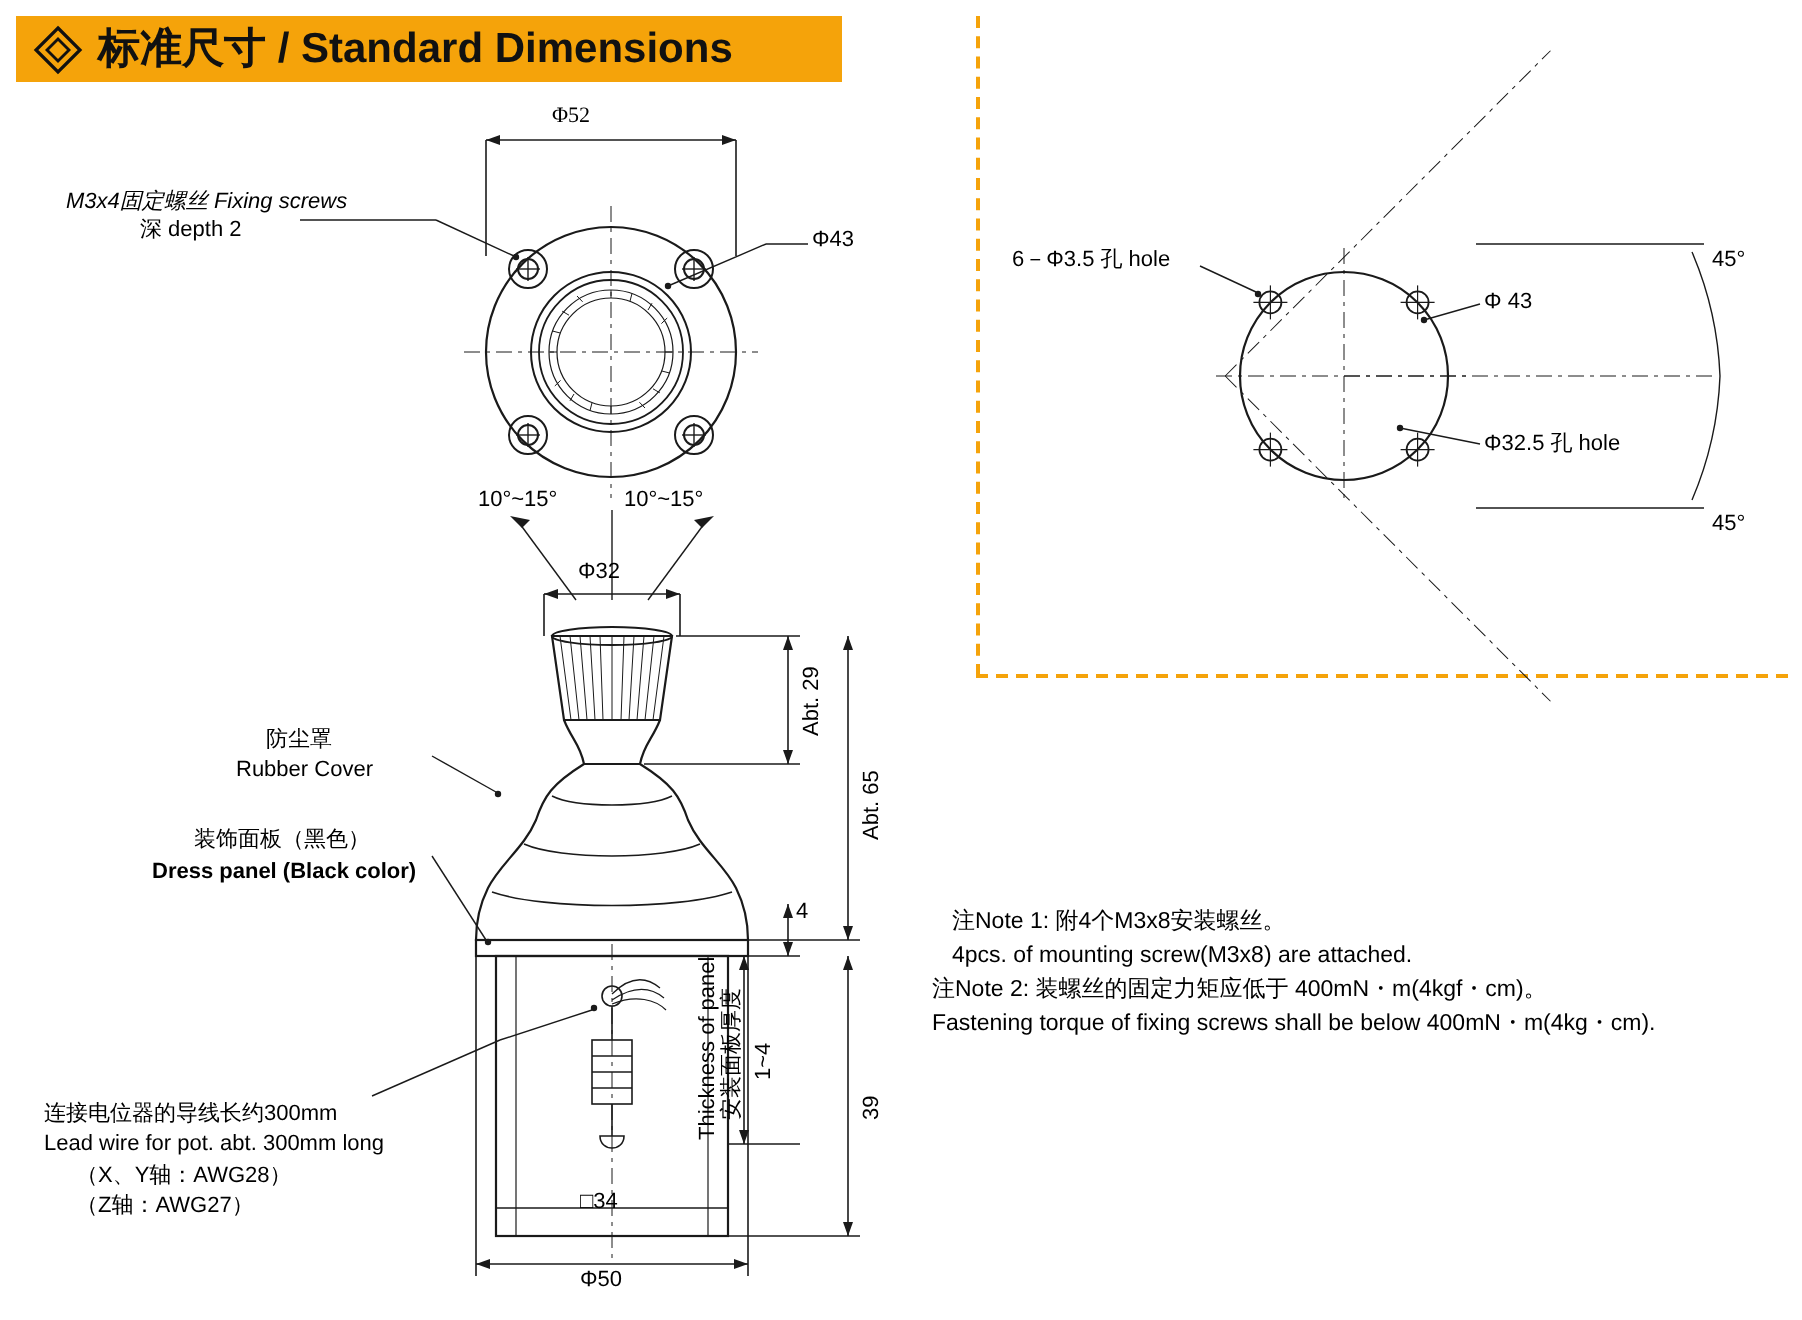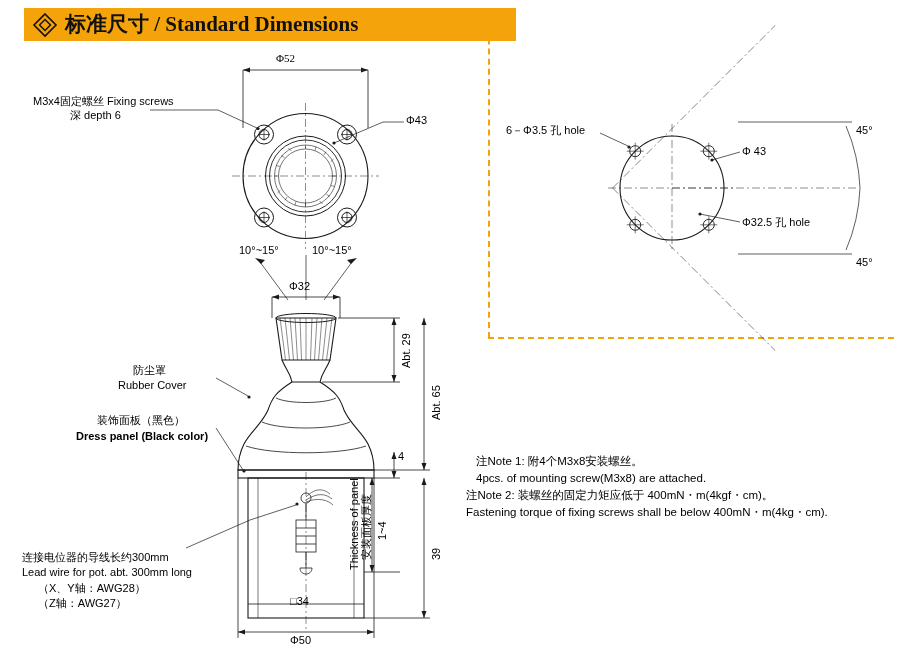--- a/index.html
+++ b/index.html
@@ -38,21 +38,21 @@
     white-space: nowrap;
     letter-spacing: 0px;
     line-height: 1;
   }
   .diamond-icon {
     width: 26px;
     height: 26px;
     margin-right: 7px;
     flex: 0 0 auto;
   }
-  #banner-left { left: 24px; top: 8px; width: 492px; font-family: Liberation Serif, serif; }
+  #banner-left { left: 8px; top: 8px; width: 413px; }
   #banner-right { left: 496px; top: 8px; width: 398px; }
 
   
   .divider {
     position: absolute;
     left: 488px;
     top: 8px;
     width: 0;
     height: 330px;
     border-left: 2px dashed #f5a30a;
@@ -380,22 +380,22 @@
 
       <g stroke-width="0.7">
         <line x1="700" y1="214" x2="740" y2="222"></line>
         <circle cx="700" cy="214" r="1.6" fill="#1a1a1a" stroke="none"></circle>
       </g>
     </g>
   </svg>
 
   <div class="lbl ctr" style="left:276px; top:52px;font-family:Liberation Serif, serif;">Φ52</div>
   <div class="lbl" style="left:406px; top:114px;">Φ43</div>
-  <div class="lbl" style="left:33px; top:95px;">M3x4固定螺丝 Fixing screws</div>
-  <div class="lbl" style="left:70px; top:109px;">深 depth 6</div>
+  <div class="lbl" style="left:33px; top:95px;font-style:italic;">M3x4固定螺丝 Fixing screws</div>
+  <div class="lbl" style="left:70px; top:109px;">深 depth 2</div>
 
   <div class="lbl" style="left:239px; top:244px;">10°~15°</div>
   <div class="lbl" style="left:312px; top:244px;">10°~15°</div>
   <div class="lbl ctr" style="left:289px; top:280px;">Φ32</div>
 
   <div class="lbl rot" style="left:400px; top:368px;">Abt. 29</div>
   <div class="lbl rot" style="left:430px; top:420px;">Abt. 65</div>
   <div class="lbl" style="left:398px; top:450px;">4</div>
   <div class="lbl rot" style="left:430px; top:560px;">39</div>
   <div class="lbl rot" style="left:376px; top:540px;">1~4</div>

